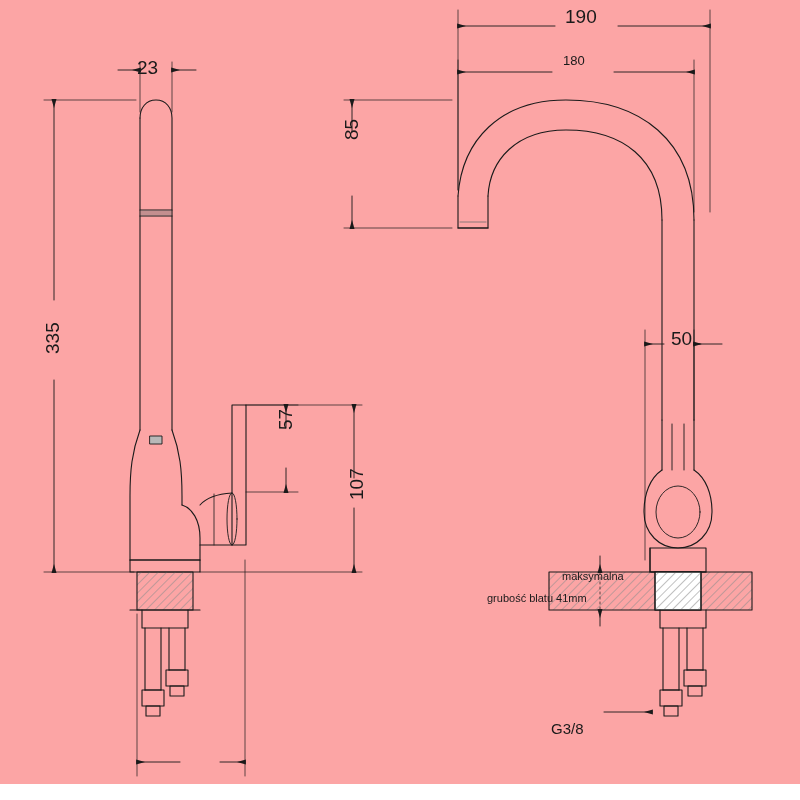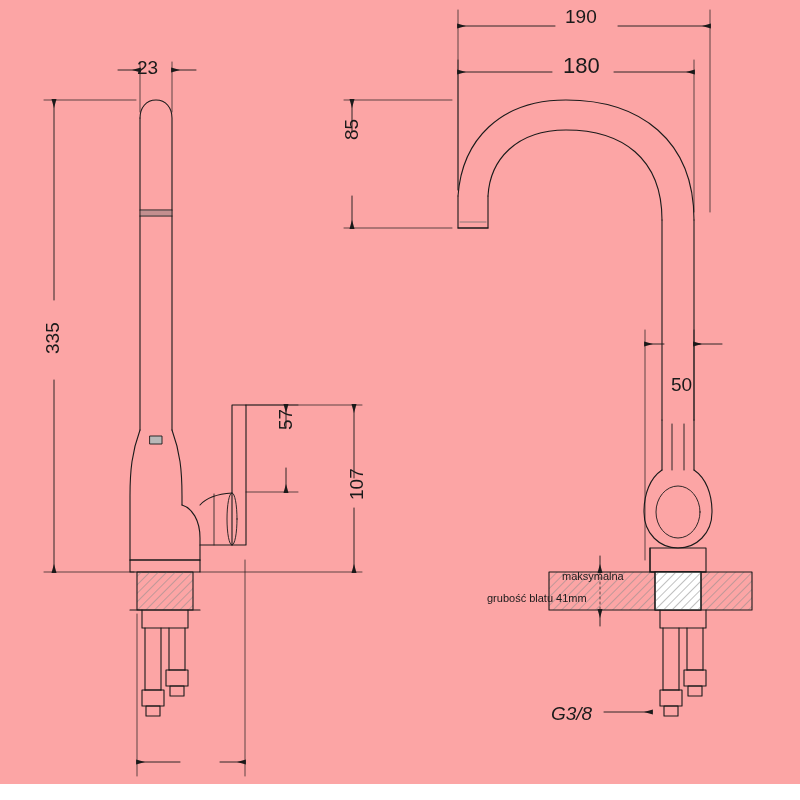--- a/index.html
+++ b/index.html
@@ -22,29 +22,29 @@
     width: 800px;
     height: 800px;
   }
   .dim-text {
     position: absolute;
     font-family: "Liberation Sans", sans-serif;
     color: #1a1a1a;
     white-space: pre;
   }
   .t190 { left: 565px; top: 6px;  font-size: 19px; }
-  .t180 { left: 563px; top: 53px; font-size: 22px; }
+  .t180 { left: 563px; top: 53px; font-size: 13px; }
   .t85  { left: 341px; top: 140px; font-size: 19px; transform: rotate(-90deg); transform-origin: left top; }
-  .t50  { left: 671px; top: 328px; font-size: 19px; margin-top: 46px; }
+  .t50  { left: 671px; top: 328px; font-size: 19px; }
   .t23  { left: 137px; top: 57px;  font-size: 19px; }
   .t335 { left: 42px;  top: 354px; font-size: 19px; transform: rotate(-90deg); transform-origin: left top; }
   .t57  { left: 275px; top: 430px; font-size: 19px; transform: rotate(-90deg); transform-origin: left top; }
   .t107 { left: 346px; top: 500px; font-size: 19px; transform: rotate(-90deg); transform-origin: left top; }
   .t87  { left: 185px; top: 772px; font-size: 19px; margin-top: 18px; }
-  .tg38 { left: 551px; top: 703px; font-size: 19px; font-style: italic; }
+  .tg38 { left: 551px; top: 720px; font-size: 15px; }
   .tmax1 { left: 534px; top: 570px; font-size: 11px; padding-left: 28px; }
   .tmax2 { left: 487px; top: 592px; font-size: 11px; text-align: center; }
 </style>
 </head>
 <body>
 
 <div id="stage">
 
   <svg class="drawing" viewBox="0 0 800 800">
     <defs>

